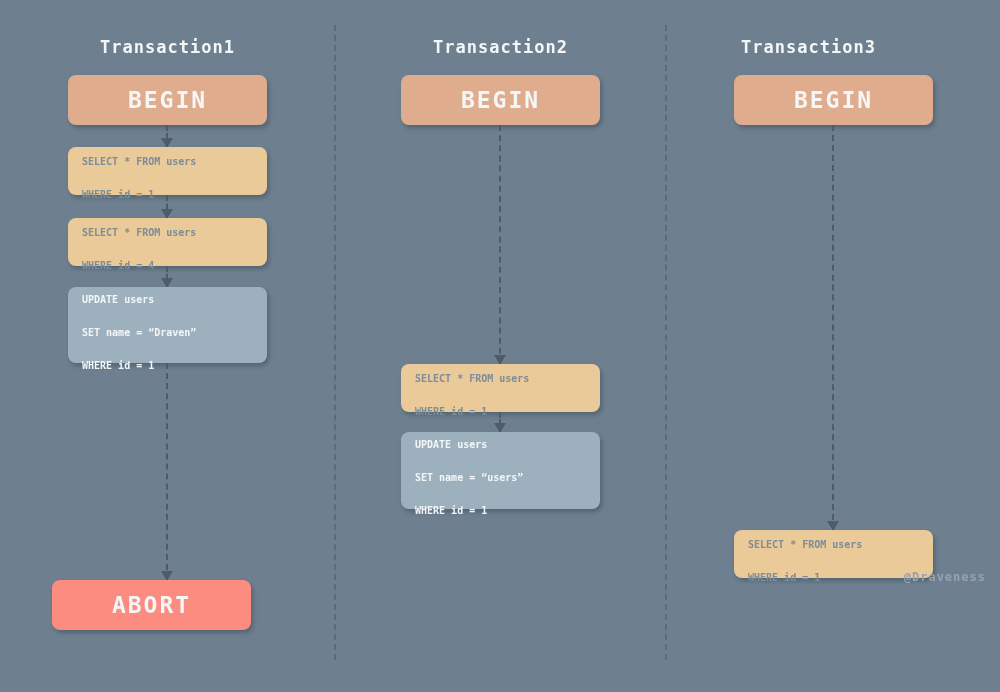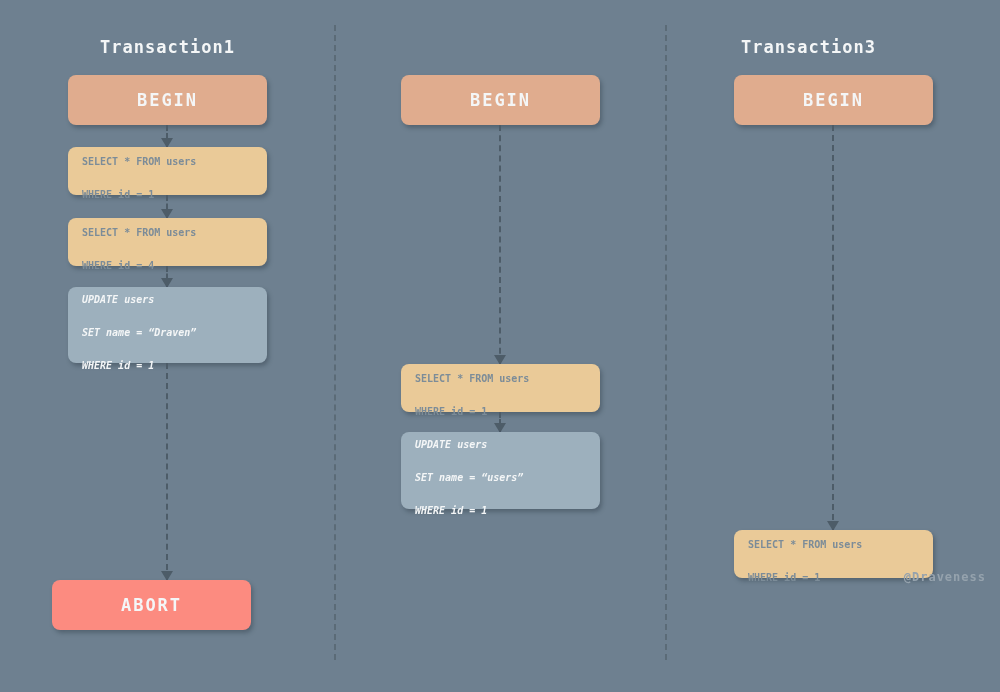--- a/index.html
+++ b/index.html
@@ -15,26 +15,26 @@
   .divider{position:absolute;top:25px;height:635px;width:0;
     border-left:2px dashed var(--divider);}
 
   .col-title{position:absolute;width:199px;text-align:center;
     font-size:17px;font-weight:bold;letter-spacing:1px;color:var(--light-text);}
 
   .node{position:absolute;width:199px;border-radius:8px;
     box-shadow:2px 3px 4px rgba(35,46,56,.35);
     display:flex;flex-direction:column;justify-content:center;}
   .node.center{align-items:center;}
-  .node .big-label{font-size:17px;font-weight:bold;letter-spacing:2px;color:var(--light-text);}
+  .node .big-label{font-size:23px;font-weight:bold;letter-spacing:2px;color:var(--light-text);}
   .node .sql-line{font-size:10px;font-weight:bold;line-height:19px;padding-left:14px;white-space:pre;margin-top:14px;}
   .begin{background:var(--begin-bg);}
   .select{background:var(--select-bg);}
   .select .sql-line{color:var(--sql-text);}
-  .update{background:var(--update-bg);font-style:italic;}
+  .update{background:var(--update-bg);}
   .update .sql-line{color:var(--light-text);}
   .abort{background:var(--abort-bg);}
 
   .connector{position:absolute;width:0;border-left:2px dashed var(--connector);}
   .connector::after{content:"";position:absolute;bottom:-1px;left:-7px;
     border-left:6px solid transparent;border-right:6px solid transparent;
     border-top:10px solid var(--connector);}
 
   .watermark{position:absolute;right:14px;bottom:8px;font-size:12px;font-weight:bold;
     color:var(--watermark-text);letter-spacing:1px;}
@@ -74,20 +74,21 @@
     <div class="sql-line">SET name = “Draven”</div>
     <div class="sql-line">WHERE id = 1</div>
   </div>
 
   <div class="connector" style="left:166px;top:363px;height:217px"></div>
 
   <div class="node abort center" style="left:52px;top:580px;height:50px">
     <span class="big-label">ABORT</span>
   </div>
 
+  <div class="col-title" style="left:401px;top:37px">Transaction2</div>
 
   <div class="node begin center" style="left:401px;top:75px;height:50px">
     <span class="big-label">BEGIN</span>
   </div>
 
   <div class="connector" style="left:499px;top:125px;height:239px"></div>
 
   <div class="node select" style="left:401px;top:364px;height:48px">
     <div class="sql-line">SELECT * FROM users</div>
     <div class="sql-line">WHERE id = 1</div>

